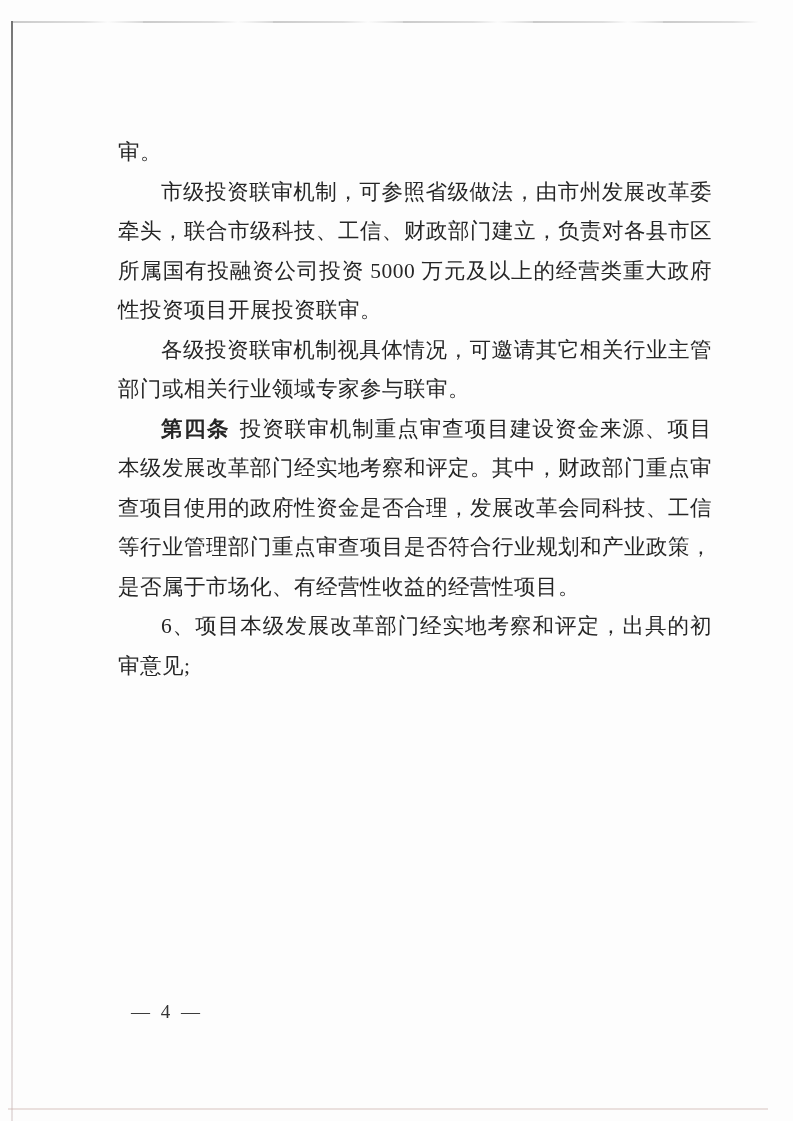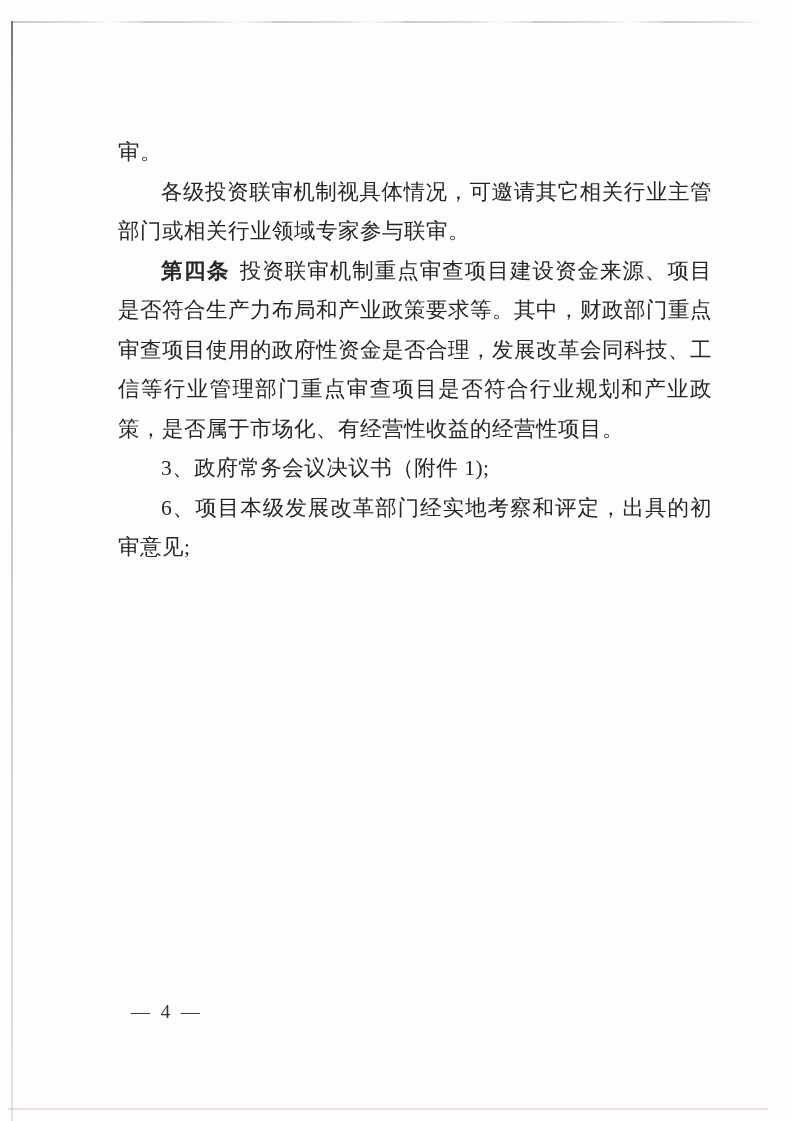--- a/index.html
+++ b/index.html
@@ -86,21 +86,21 @@
 </style>
 </head>
 <body>
 
 <div class="artifact-top-line"></div>
 <div class="artifact-left-line"></div>
 <div class="artifact-bottom-line"></div>
 
 <div class="content">
   <p class="no-indent">审。</p>
+  <p>市级投资联审机制，可参照省级做法，由市州发展改革委牵头，联合市级科技、工信、财政部门建立，负责对各县市区所属国有投融资公司投资 5000 万元及以上的经营类重大政府性投资项目开展投资联审。</p>
   <p>各级投资联审机制视具体情况，可邀请其它相关行业主管部门或相关行业领域专家参与联审。</p>
   <p>
-    <b class="clause">第四条</b><span>投资联审机制重点审查项目建设资金来源、项目是否符合生产力布局和产业政策要求等。其中，财政部门重点审查项目使用的政府性资金是否合理，发展改革会同科技、工信等行业管理部门重点审查项目是否符合行业规划和产业政策，是否属于市场化、有经营性收益的经营性项目。</span>
+    <b class="clause">第四条</b><span>投资联审机制重点审查项目建设资金来源、项目本级发展改革部门经实地考察和评定。其中，财政部门重点审查项目使用的政府性资金是否合理，发展改革会同科技、工信等行业管理部门重点审查项目是否符合行业规划和产业政策，是否属于市场化、有经营性收益的经营性项目。</span>
   </p>
-  <p>3、政府常务会议决议书（附件 1);</p>
   <p>6、项目本级发展改革部门经实地考察和评定，出具的初审意见;</p>
 </div>
 
 <div class="page-footer">— 4 —</div>
 
 </body></html>

